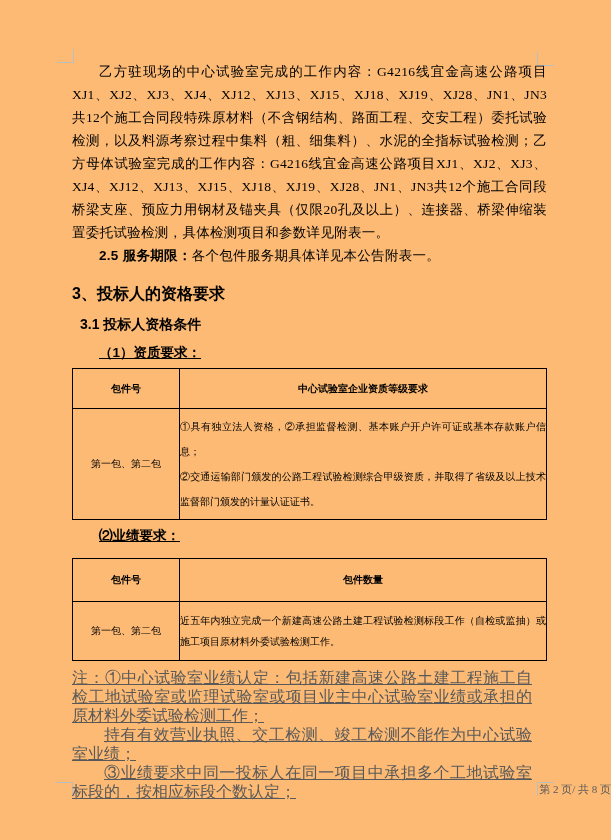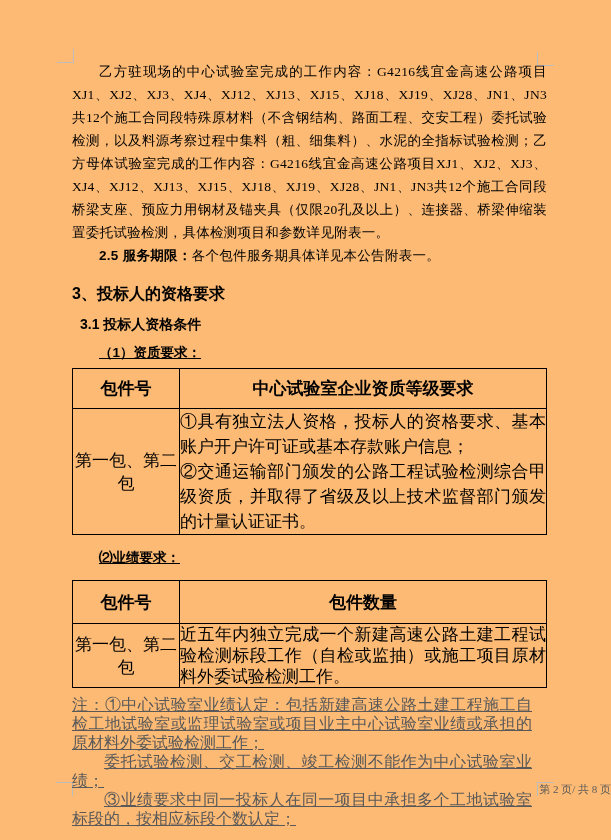--- a/index.html
+++ b/index.html
@@ -41,31 +41,31 @@
     margin:9px 0 0 8px;
     font-size:14px;line-height:20px;font-weight:bold;
     font-family:"Liberation Sans","DejaVu Sans",sans-serif;
   }
   h4.sec{
     margin:9px 0 0 27px;
     font-size:13.5px;line-height:20px;font-weight:bold;
     font-family:"Liberation Sans","DejaVu Sans",sans-serif;
     text-decoration:underline;
   }
-  h4.sec.yeji{margin-top:13px;}
+  h4.sec.yeji{margin-top:6px;}
   table.doc{
     border-collapse:collapse;
     width:475px;
     margin-top:5px;
     table-layout:fixed;
   }
   table.doc.perf{margin-top:12px;}
   table.doc td{
     border:1px solid #000000;
-    font-size:17px;
+    font-size:10px;
     vertical-align:middle;
     padding:0;
     font-family:Liberation Serif, serif;
   }
   table.doc col.c1{width:107px;}
   td.hdr{
     text-align:center;font-weight:bold;
     font-family:"Liberation Sans","DejaVu Sans",sans-serif;
   }
   table.qual td.hdr{height:39px;}
@@ -126,21 +126,21 @@
           <col>
         </colgroup>
       <tbody>
           <tr>
         <td class="hdr">包件号</td>
         <td class="hdr">中心试验室企业资质等级要求</td>
       </tr>
       <tr>
         <td class="pkg data">第一包、第二包</td>
         <td class="req data">
-          <div>①具有独立法人资格，投标人的资格要求、基本账户开户许可证或基本存款账户信息；</div>
+          <div>①具有独立法人资格，②承担监督检测、基本账户开户许可证或基本存款账户信息；</div>
           <div>②交通运输部门颁发的公路工程试验检测综合甲级资质，并取得了省级及以上技术监督部门颁发的计量认证证书。</div>
         </td>
       </tr>
     </tbody>
       </table>
 
     <h4 class="sec yeji">⑵业绩要求：</h4>
 
     <table class="doc perf">
       <colgroup>
@@ -154,21 +154,21 @@
       </tr>
       <tr>
         <td class="pkg data">第一包、第二包</td>
         <td class="req data">近五年内独立完成一个新建高速公路土建工程试验检测标段工作（自检或监抽）或施工项目原材料外委试验检测工作。</td>
       </tr>
     </tbody>
       </table>
 
     <div class="notes">
       <p>注：①中心试验室业绩认定：包括新建高速公路土建工程施工自检工地试验室或监理试验室或项目业主中心试验室业绩或承担的原材料外委试验检测工作；</p>
-      <p class="ind">委托试验检测、交工检测、竣工检测不能作为中心试验室业绩；</p>
+      <p class="ind">持有有效营业执照、交工检测、竣工检测不能作为中心试验室业绩；</p>
       <p class="ind">③业绩要求中同一投标人在同一项目中承担多个工地试验室标段的，按相应标段个数认定；</p>
     </div>
 
   </div>
 
   <div class="footer">第 2 页/ 共 8 页</div>
 
 </div>
 
 </body></html>

